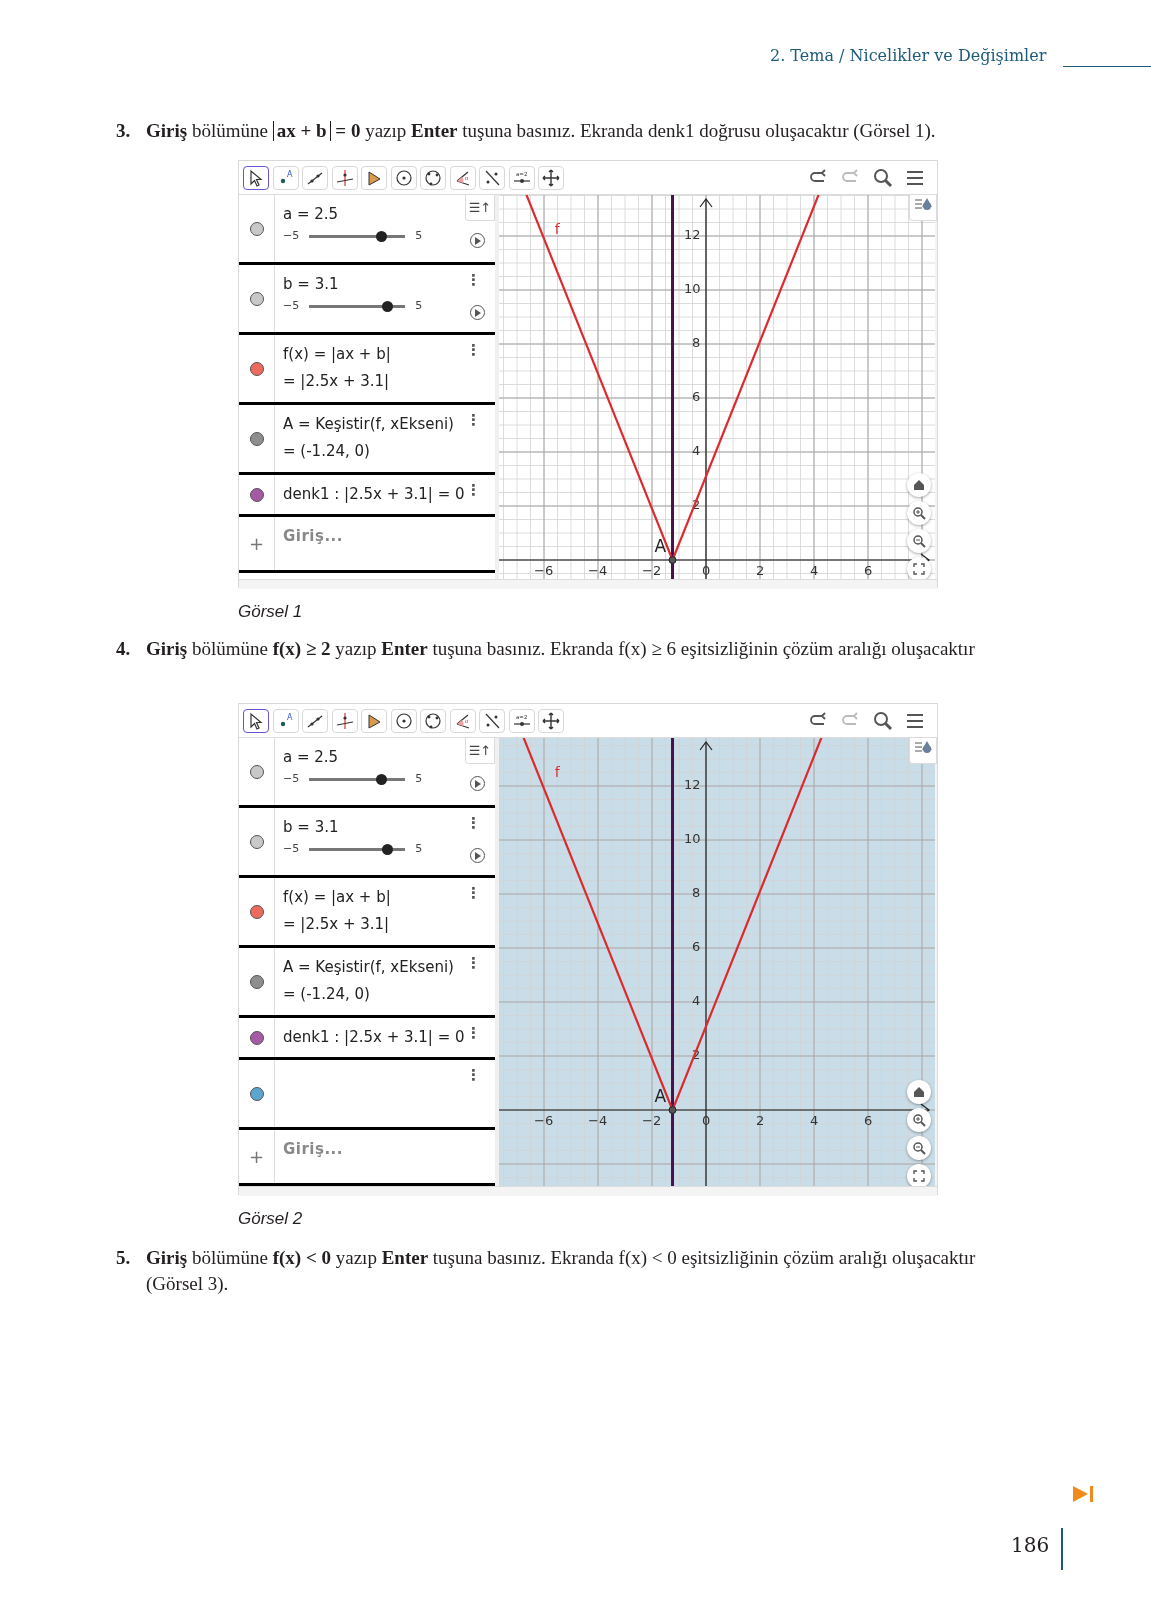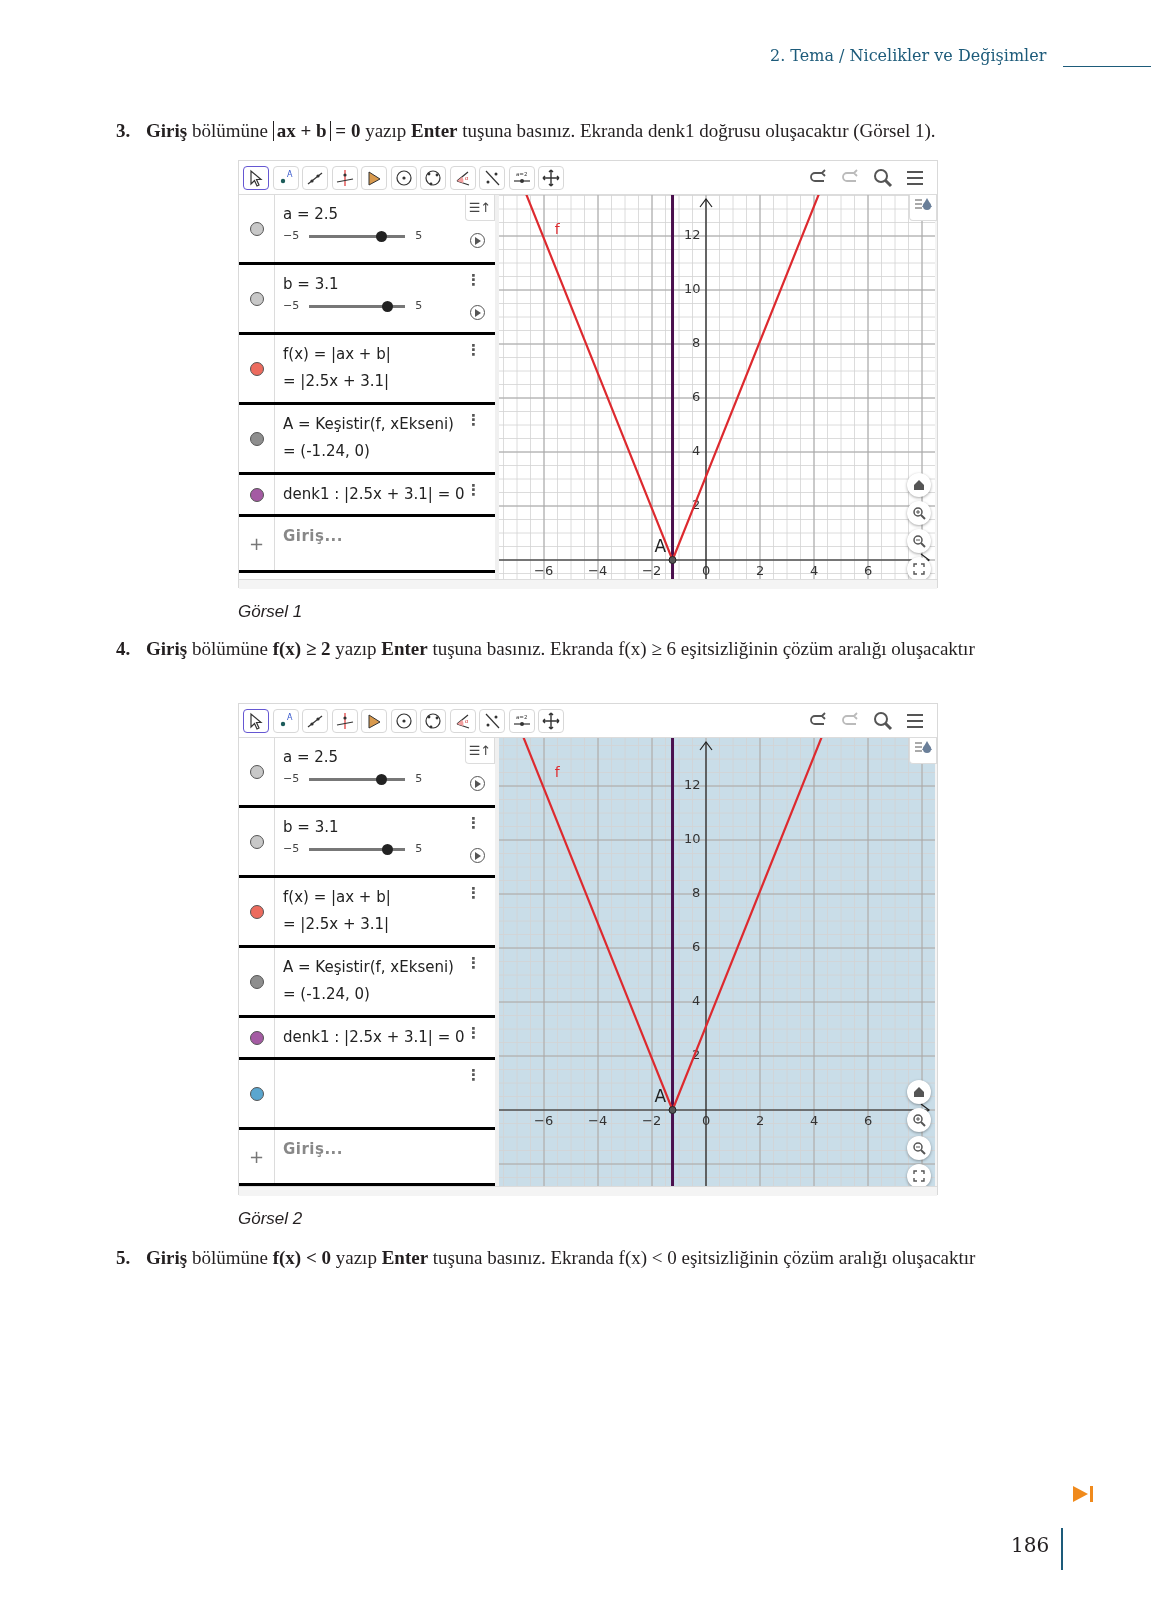--- a/index.html
+++ b/index.html
@@ -727,20 +727,21 @@
           </svg>
         </div>
       </div>
     </div>
     <div class="gg-status"></div>
   </div>
 <div class="caption" style="top:1209px;">Görsel 2</div>
 
 <div class="step" style="top:1245px;">
   <span class="num">5.</span><b>Giriş</b><span> bölümüne </span><b>f(x) &lt; 0</b><span> yazıp </span><b>Enter</b><span> tuşuna basınız. Ekranda f(x) &lt; 0 eşitsizliğinin çözüm aralığı oluşacaktır</span>
+  <span class="cont">(Görsel 3).</span>
 </div>
 
 <div class="next-icon">
   <svg width="22" height="18" viewBox="0 0 22 18">
       <polygon points="0,1 15,9 0,17" fill="#f08a1c"></polygon>
       <rect x="17" y="1" width="3" height="16" fill="#f08a1c"></rect>
     </svg>
 </div>
 <div class="page-num">186</div>
 <div class="page-rule"></div>

